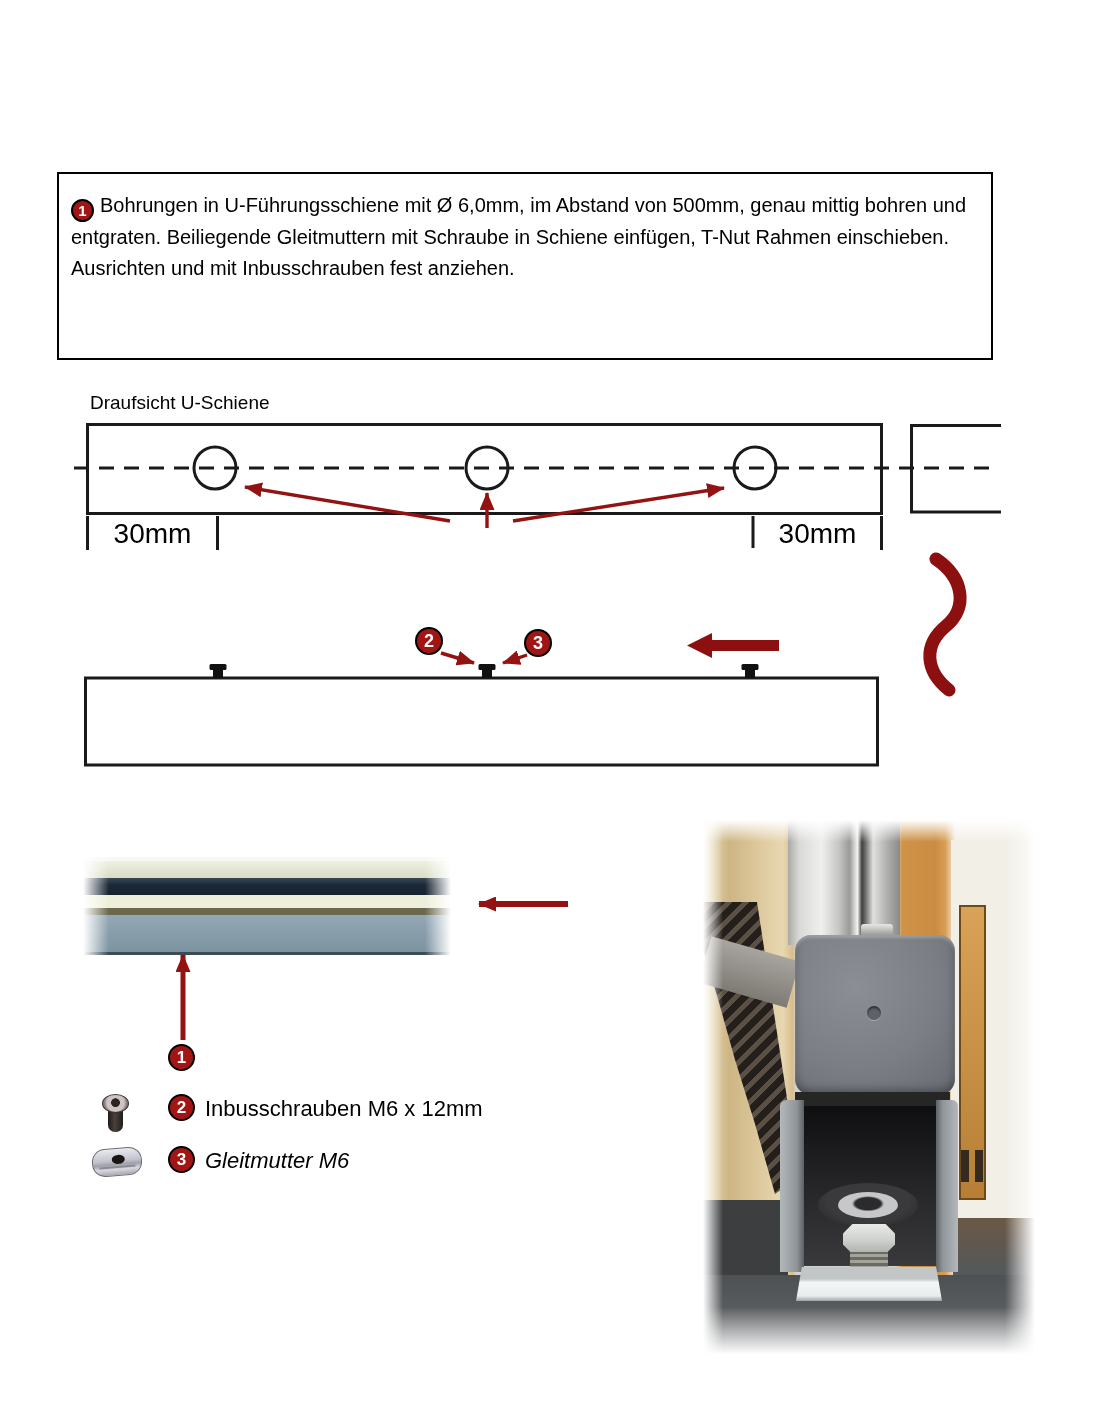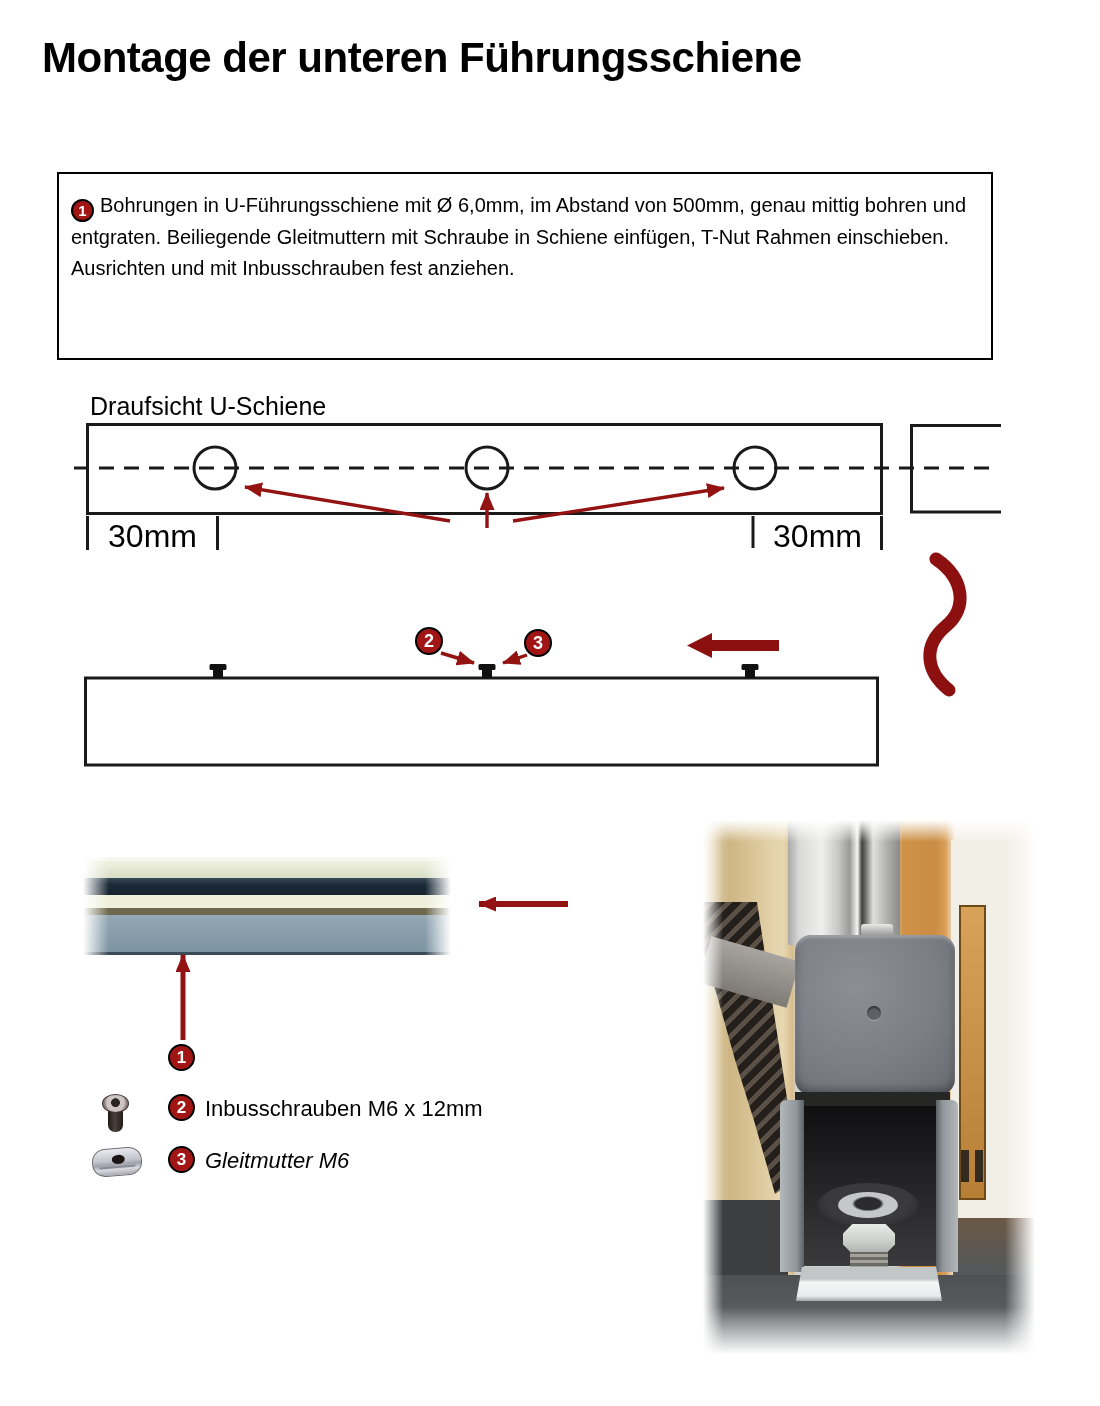--- a/index.html
+++ b/index.html
@@ -10,22 +10,22 @@
   .title{left:42px;top:34px;font-size:42px;font-weight:700;letter-spacing:-0.5px;z-index:3;}
   
   .instr-box{left:57px;top:172px;width:936px;height:188px;border:2px solid #000;box-sizing:border-box;
              padding:16px 16px 0 12px;font-size:20px;line-height:31px;z-index:3;}
   .badge{display:inline-flex;align-items:center;justify-content:center;border-radius:50%;
          background:#a21515;color:#fff;font-weight:700;border:2px solid #000;box-sizing:border-box;}
   .badge-inline{width:23px;height:23px;font-size:15px;vertical-align:-4px;margin-right:6px;}
   .badge-abs{position:absolute;width:28px;height:28px;font-size:18px;z-index:4;}
   .badge-legend{position:absolute;width:27px;height:27px;font-size:17px;z-index:4;}
   
-  .dlabel{font-size:25px;z-index:3;}
-  .dim{font-size:32px;text-align:center;z-index:3;}
+  .dlabel{font-size:19px;z-index:3;}
+  .dim{font-size:28px;text-align:center;z-index:3;}
   .note{font-size:24px;z-index:3;}
   .tnut-box{left:783px;top:580px;width:147px;height:90px;border:2px solid #111;box-sizing:border-box;
             background:#fff;text-align:center;padding-top:10px;font-size:19px;z-index:1;}
   svg.overlay{position:absolute;left:0;top:0;z-index:2;pointer-events:none;}
   
   .rail{left:83px;top:857px;width:368px;height:98px;z-index:1;}
   .rail .band{position:absolute;left:0;width:100%;}
   .fade{position:absolute;z-index:5;pointer-events:none;}
   
   .legend-label{font-size:22px;line-height:27px;z-index:3;}
@@ -42,21 +42,20 @@
   .nut-slot{position:absolute;left:6px;top:17px;width:36px;height:2px;background:#8a8a92;}
   
   .photo{left:703px;top:820px;width:332px;height:545px;z-index:1;overflow:hidden;}
   .ph{position:absolute;}
 </style>
 </head>
 <body>
 
 <div class="page">
 
-  <div class="abs title">Montage der unteren Führungsschiene</div>
 
   <div class="abs instr-box">
     <span class="badge badge-inline">
         <span>1</span>
       </span><span>Bohrungen in U-Führungsschiene mit Ø 6,0mm, im Abstand von 500mm, genau mittig bohren und entgraten. Beiliegende Gleitmuttern mit Schraube in Schiene einfügen, T-Nut Rahmen einschieben. Ausrichten und mit Inbusschrauben fest anziehen.</span>
   </div>
 
   <div class="abs dlabel" style="left:90px;top:392px;">Draufsicht U-Schiene</div>
   <div class="abs dim" style="left:87px;top:518px;width:131px;">30mm</div>
   <div class="abs dim" style="left:753px;top:518px;width:129px;">30mm</div>

